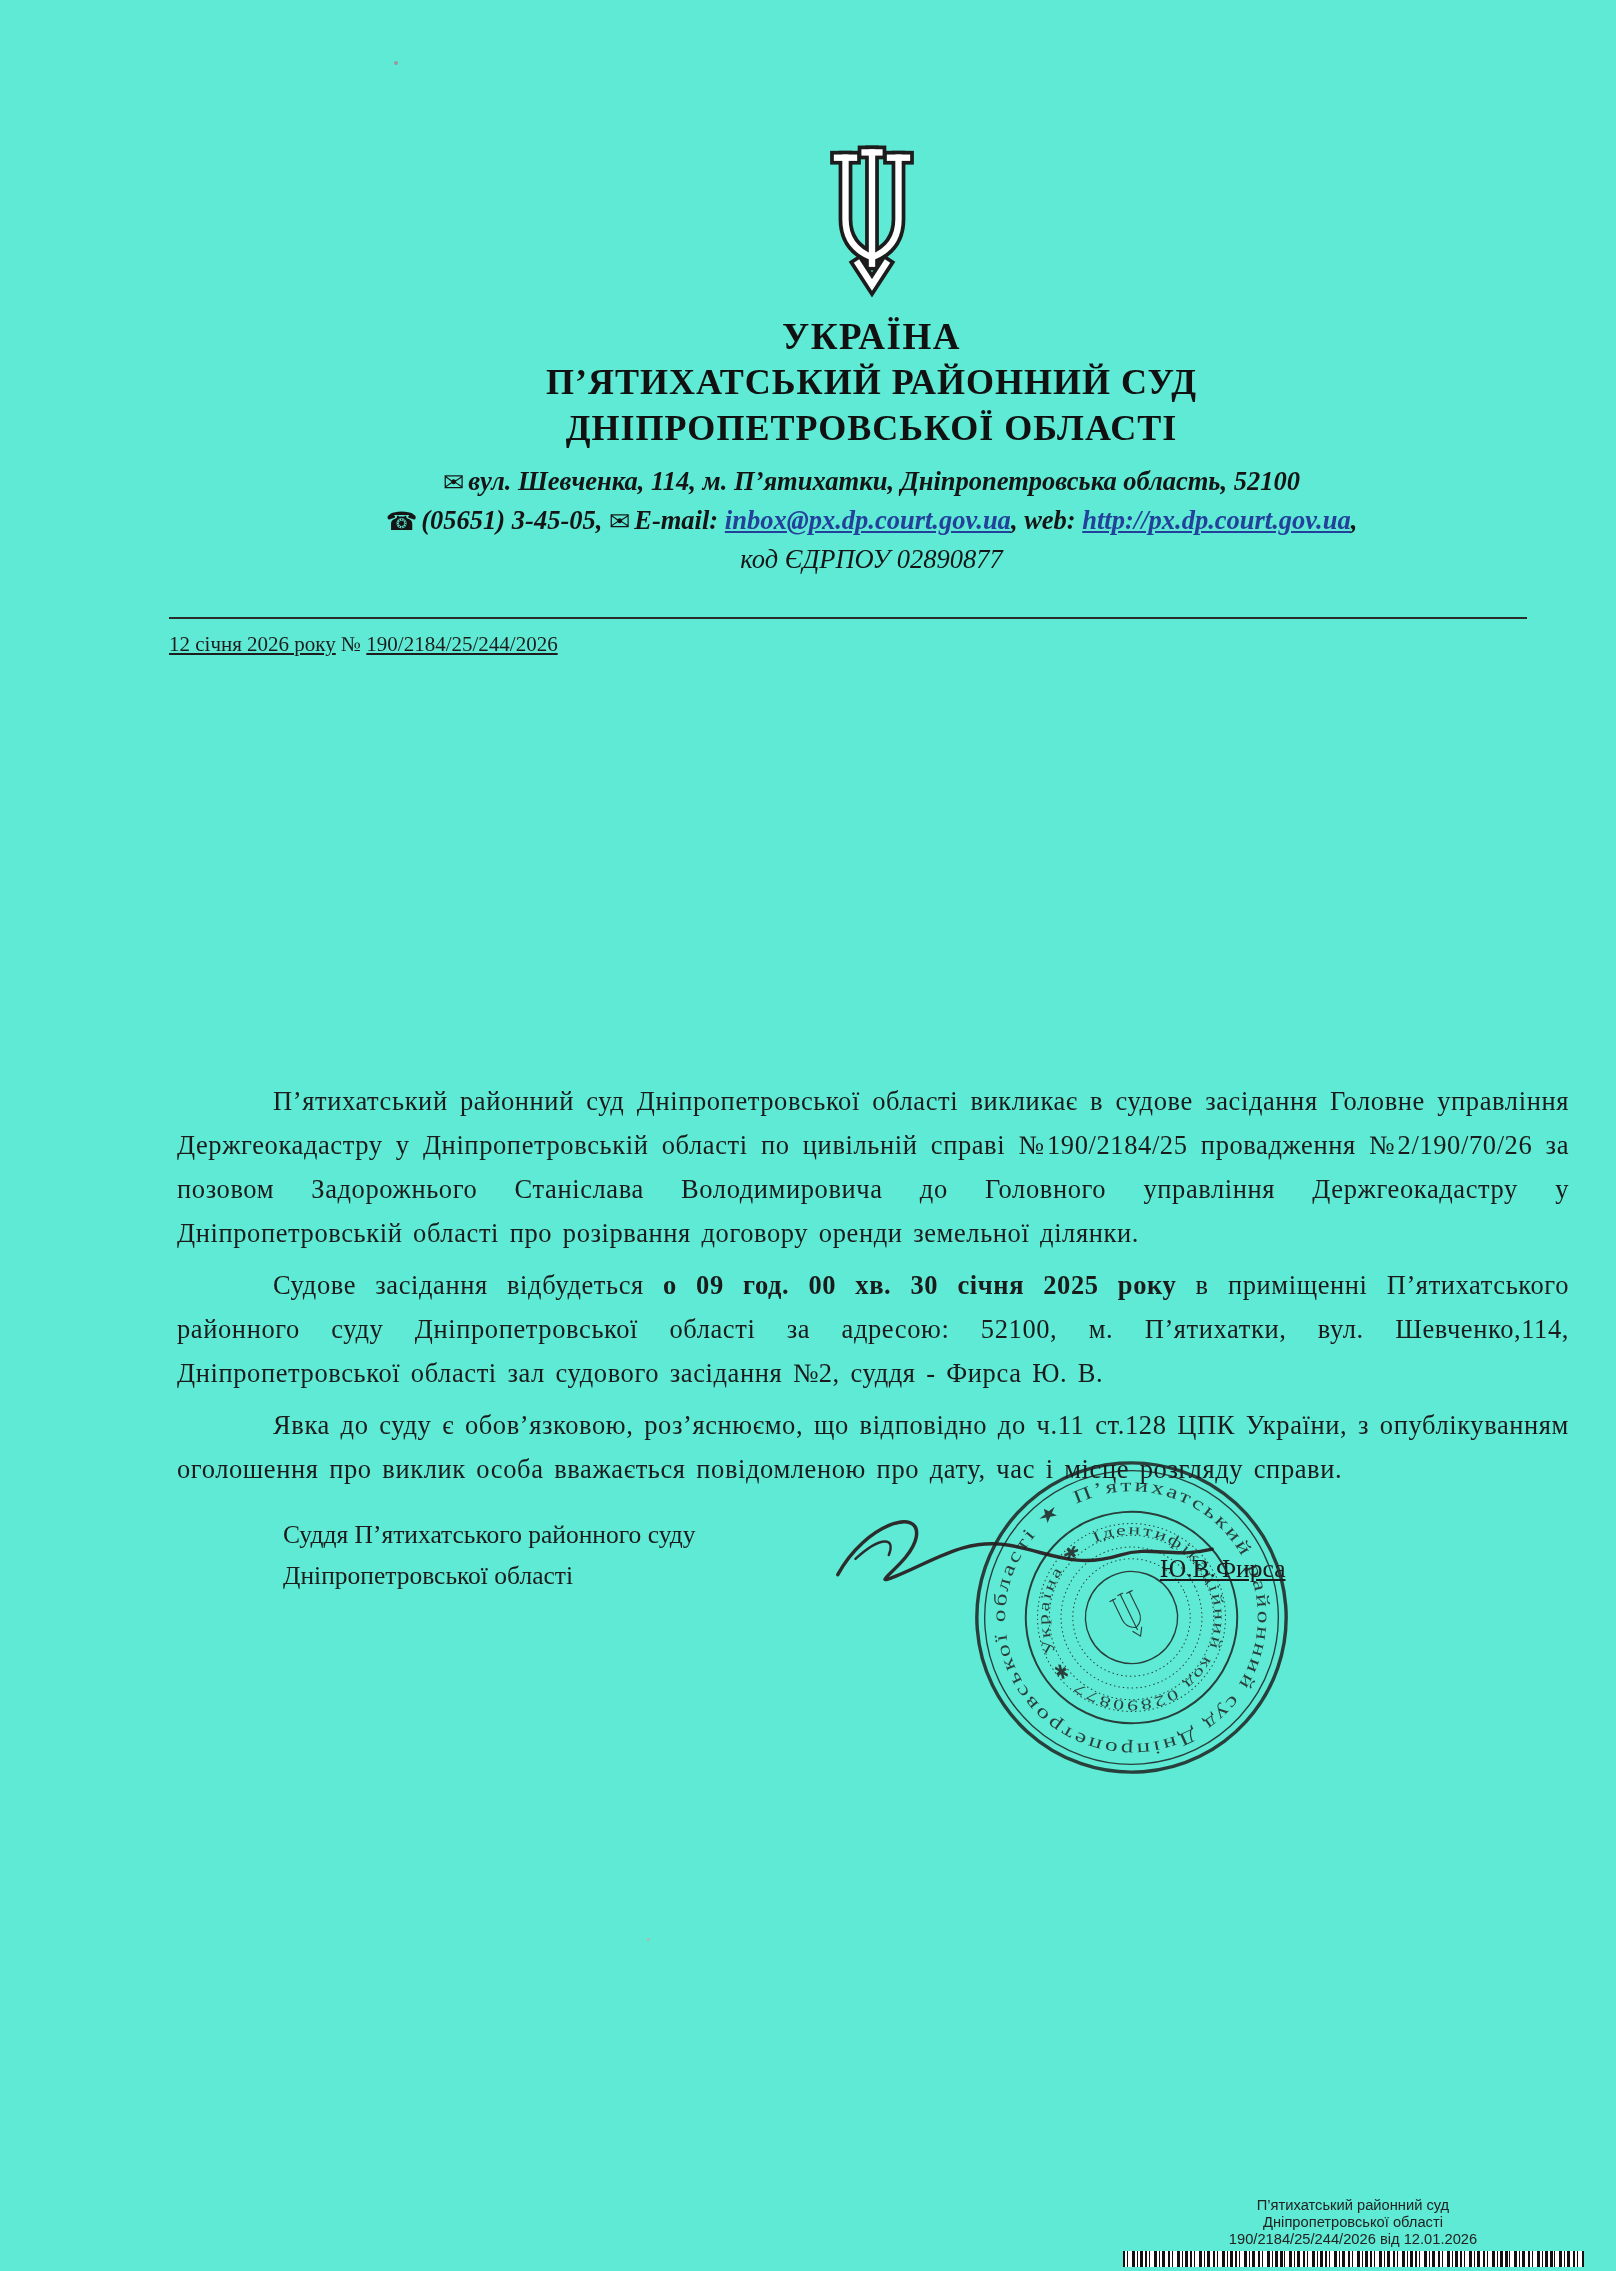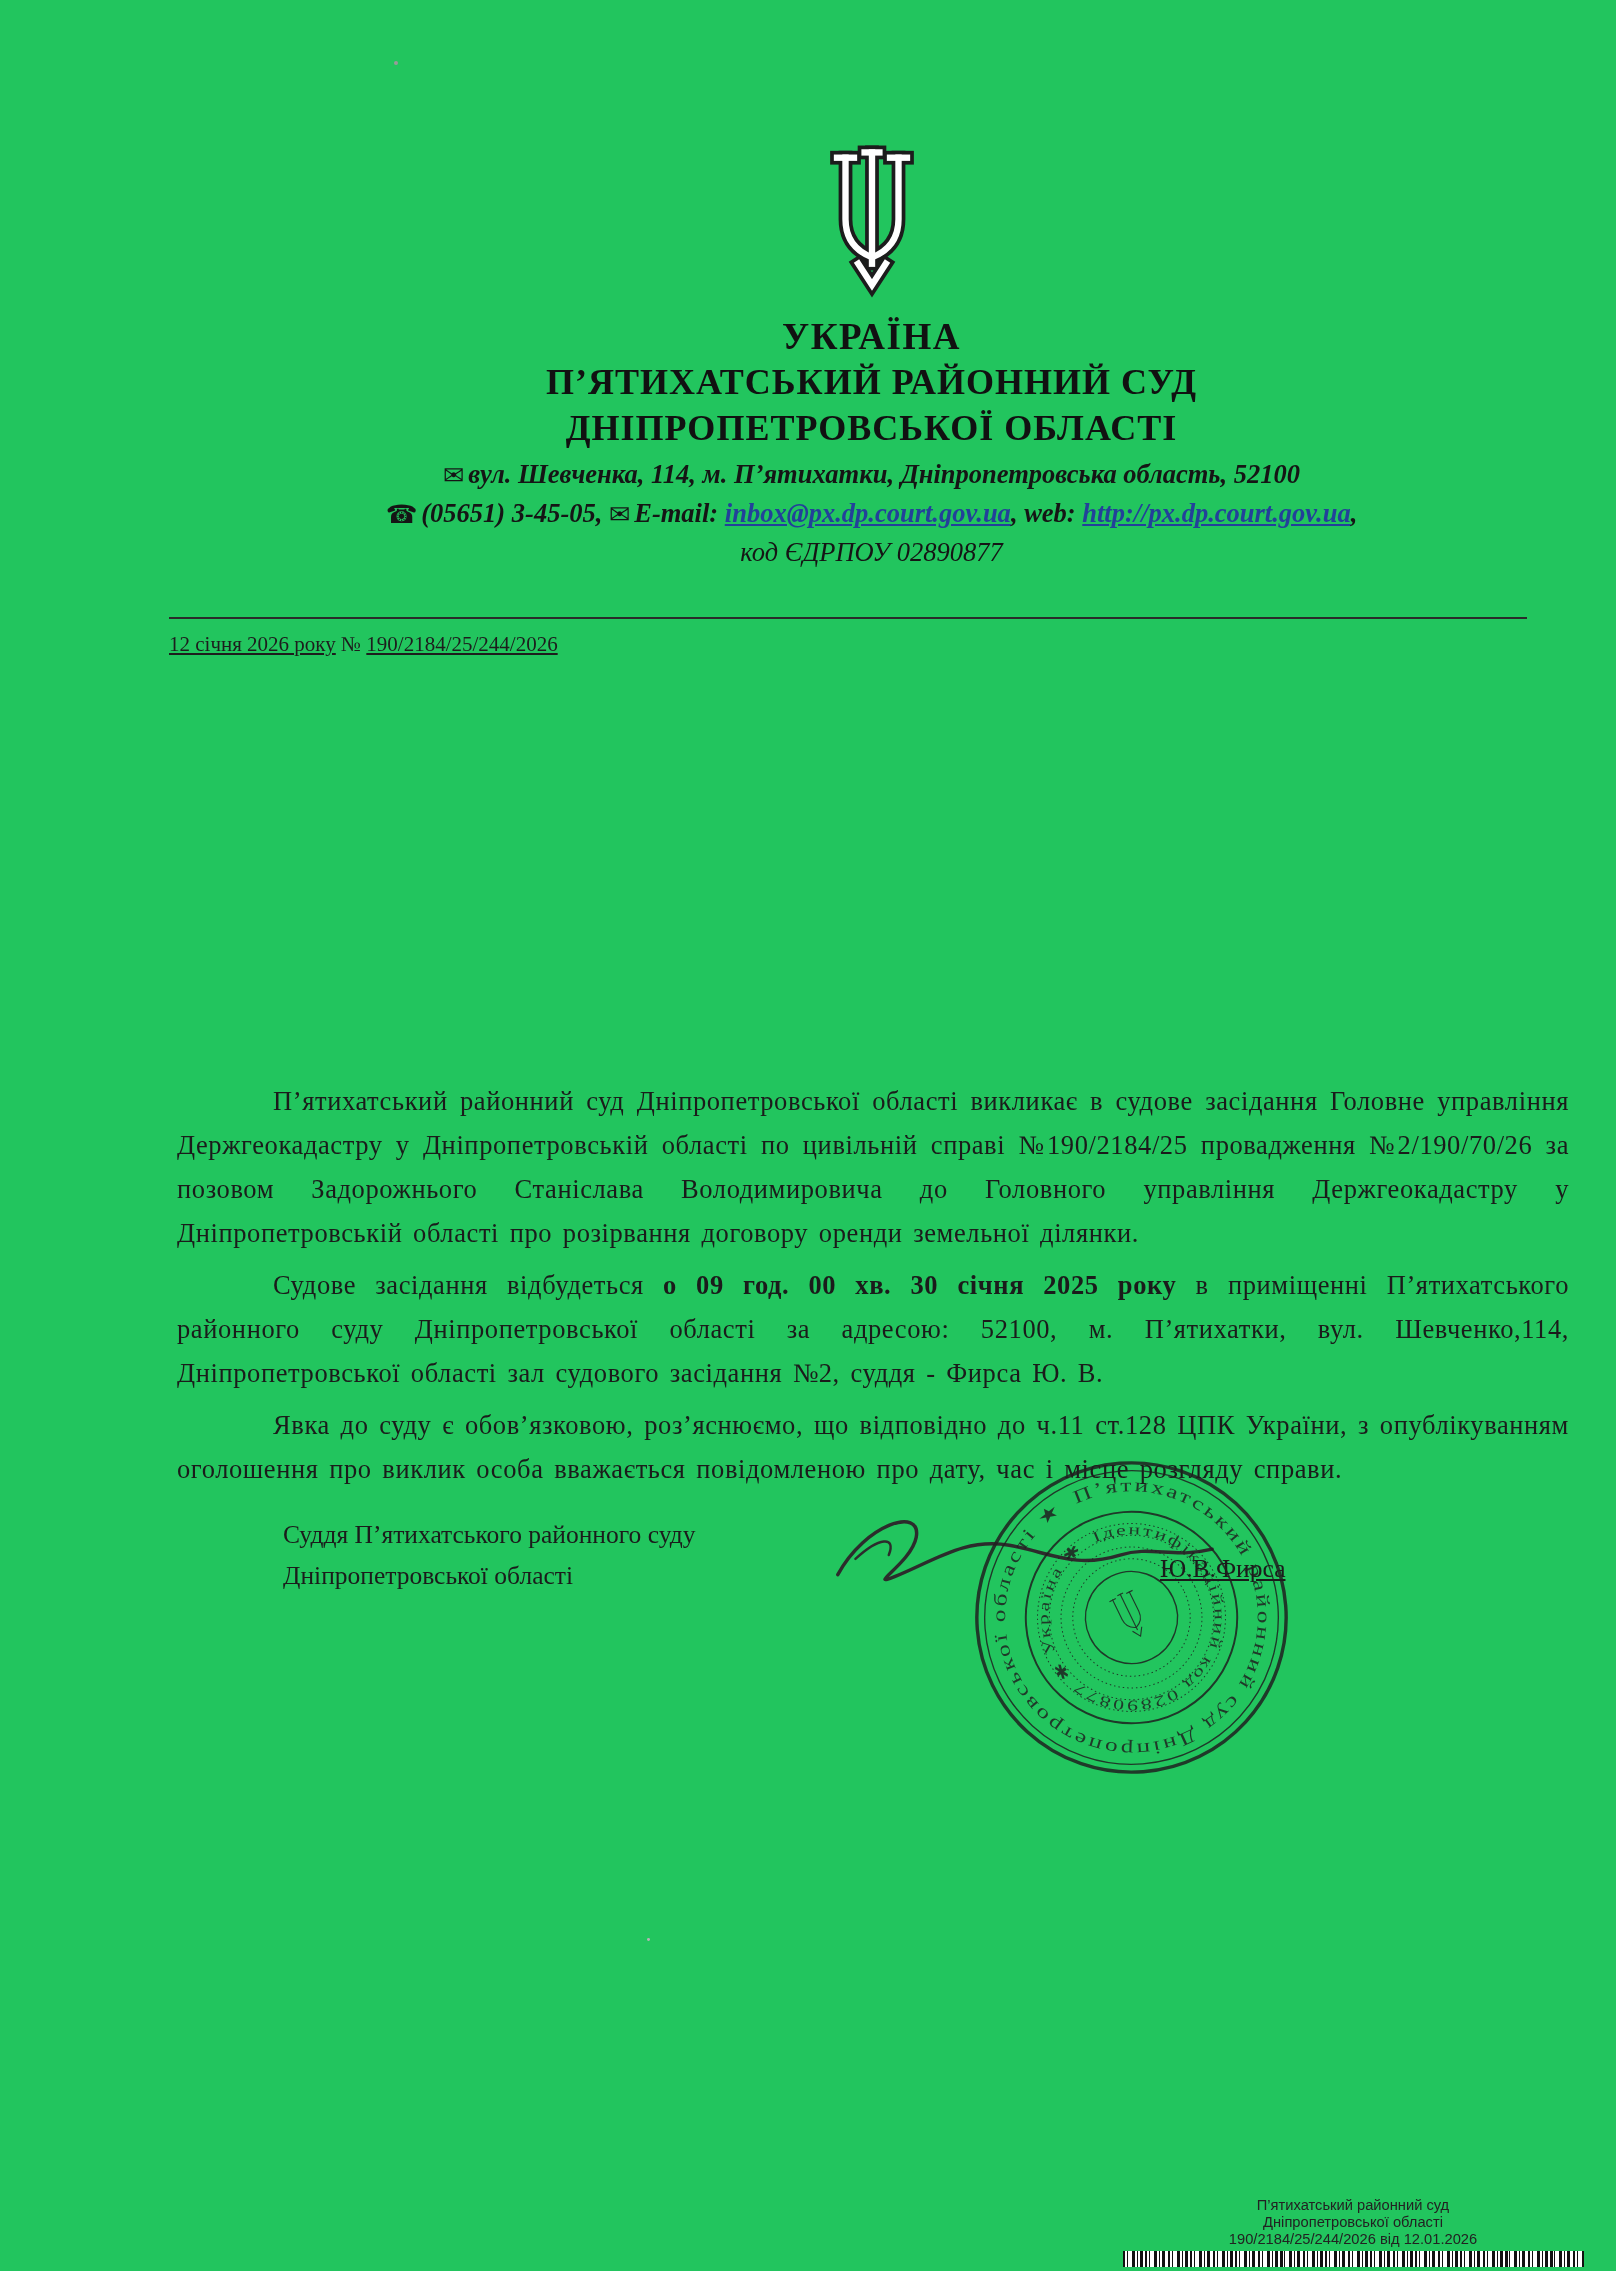--- a/index.html
+++ b/index.html
@@ -1,31 +1,31 @@
 <!DOCTYPE html>
 <html><head>
 <meta charset="utf-8">
 <title>Court Summons Scan</title>
 <style>
   html,body{margin:0;padding:0;background:#e8e8e8;}
   .page{
     position:relative;
     width:1616px;height:2271px;
     margin:0 auto;
-    background:#22c55e;
+    background:#5eead4;
     font-family:"Liberation Serif", serif;
     color:#1d1d1d;
     overflow:hidden;
   }
   
   .header{position:absolute;top:145px;left:127px;right:0;text-align:center;}
   .emblem{display:block;margin:0 auto 9.8px;}
   .country{font-size:37px;font-weight:bold;letter-spacing:1.5px;line-height:45px;color:#111;}
   .court-line{font-size:36px;font-weight:bold;letter-spacing:1px;line-height:46px;color:#111;}
-  .addr-line{font-size:26.5px;font-weight:bold;font-style:italic;line-height:39px;margin-top:4px;color:#151515;}
+  .addr-line{font-size:26.5px;font-weight:bold;font-style:italic;line-height:39px;margin-top:11px;color:#151515;}
   .contact-line{font-size:26.5px;font-weight:bold;font-style:italic;line-height:39px;color:#151515;}
   .edrpou-line{font-size:26.5px;font-weight:normal;font-style:italic;line-height:39px;color:#151515;}
   .hdr-icon{font-style:normal;font-weight:normal;font-size:25.5px;position:relative;top:1px;padding:0 3.9px 0 0;}
   .doc-link{color:#23409a;text-decoration:underline;cursor:pointer;}
   
   .rule{position:absolute;top:617px;left:169px;width:1358px;border-top:2px solid #2a2a2a;height:0;}
   .refline{position:absolute;top:632px;left:169px;font-size:21px;color:#1d1d1d;}
   .refline .u{text-decoration:underline;}
   
   .recipient{position:absolute;top:836px;left:1026px;font-size:26.5px;line-height:42px;color:#1b1b1b;}

